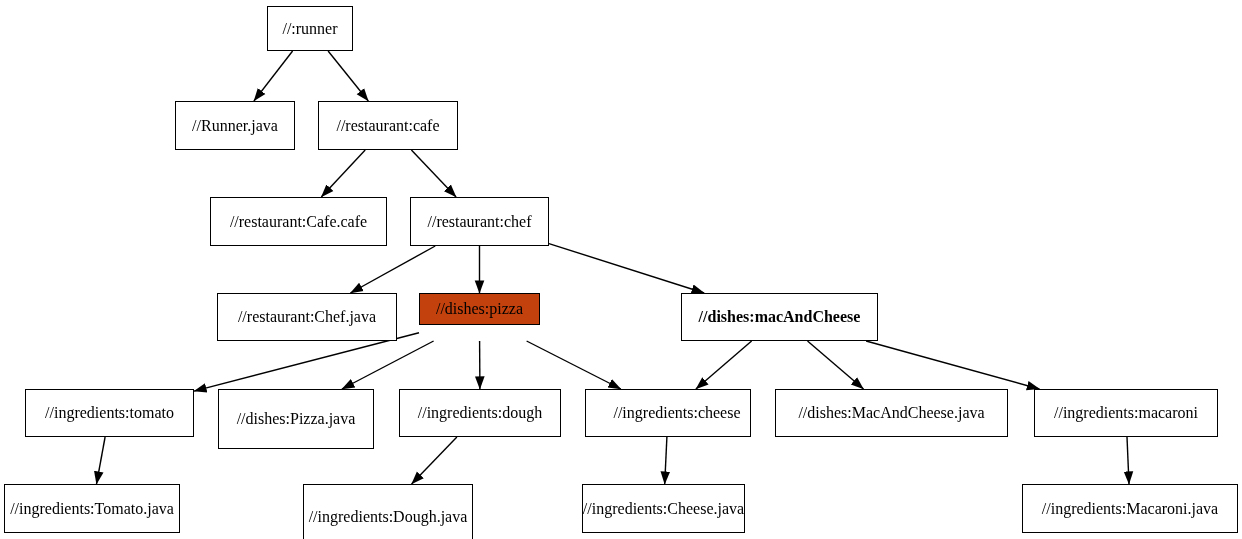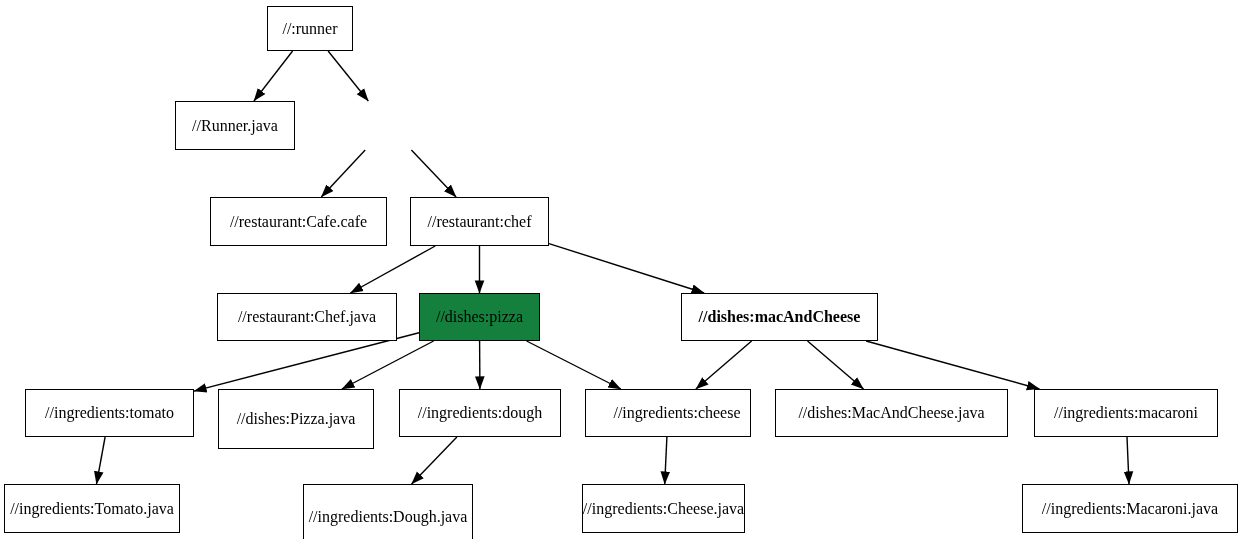--- a/index.html
+++ b/index.html
@@ -62,30 +62,33 @@
       <line x1="666.9" y1="437.0" x2="664.7" y2="484.0" stroke="#000000" stroke-width="1.4" marker-end="url(#arrowhead)"></line>
       <line x1="1127.0" y1="437.0" x2="1129.0" y2="484.0" stroke="#000000" stroke-width="1.4" marker-end="url(#arrowhead)"></line>
     </svg>
 
 <div class="node" style="left: 267px; top: 6px; width: 86px; height: 45px; background: rgb(255, 255, 255); border-color: rgb(0, 0, 0); color: rgb(0, 0, 0);">
       <span>//:runner</span>
     </div>
     <div class="node" style="left: 175px; top: 101px; width: 120px; height: 49px; background: rgb(255, 255, 255); border-color: rgb(0, 0, 0); color: rgb(0, 0, 0);">
       <span>//Runner.java</span>
     </div>
+    <div class="node" style="left: 318px; top: 101px; width: 140px; height: 49px; background: rgb(255, 255, 255); border-color: rgb(0, 0, 0); color: rgb(0, 0, 0);">
+      <span>//restaurant:cafe</span>
+    </div>
     <div class="node" style="left: 210px; top: 197px; width: 177px; height: 49px; background: rgb(255, 255, 255); border-color: rgb(0, 0, 0); color: rgb(0, 0, 0);">
       <span>//restaurant:Cafe.cafe</span>
     </div>
     <div class="node" style="left: 410px; top: 197px; width: 139px; height: 49px; background: rgb(255, 255, 255); border-color: rgb(0, 0, 0); color: rgb(0, 0, 0);">
       <span>//restaurant:chef</span>
     </div>
     <div class="node" style="left: 217px; top: 293px; width: 180px; height: 48px; background: rgb(255, 255, 255); border-color: rgb(0, 0, 0); color: rgb(0, 0, 0); text-align: center;">
       <span>//restaurant:Chef.java</span>
     </div>
-    <div class="node" style="left: 419px; top: 293px; width: 121px; height: 48px; background: #15803d; border-color: rgb(0, 0, 0); color: rgb(0, 0, 0);">
+    <div class="node" style="left: 419px; top: 293px; width: 121px; height: 32px; background: #c2410c; border-color: rgb(0, 0, 0); color: rgb(0, 0, 0);">
       <span>//dishes:pizza</span>
     </div>
     <div class="node" style="left: 681px; top: 293px; width: 197px; height: 48px; background: rgb(255, 255, 255); border-color: rgb(0, 0, 0); color: rgb(0, 0, 0); font-weight: bold;">
       <span>//dishes:macAndCheese</span>
     </div>
     <div class="node" style="left: 25px; top: 389px; width: 169px; height: 48px; background: rgb(255, 255, 255); border-color: rgb(0, 0, 0); color: rgb(0, 0, 0);">
       <span>//ingredients:tomato</span>
     </div>
     <div class="node" style="left: 218px; top: 389px; width: 156px; height: 60px; background: rgb(255, 255, 255); border-color: rgb(0, 0, 0); color: rgb(0, 0, 0);">
       <span>//dishes:Pizza.java</span>

